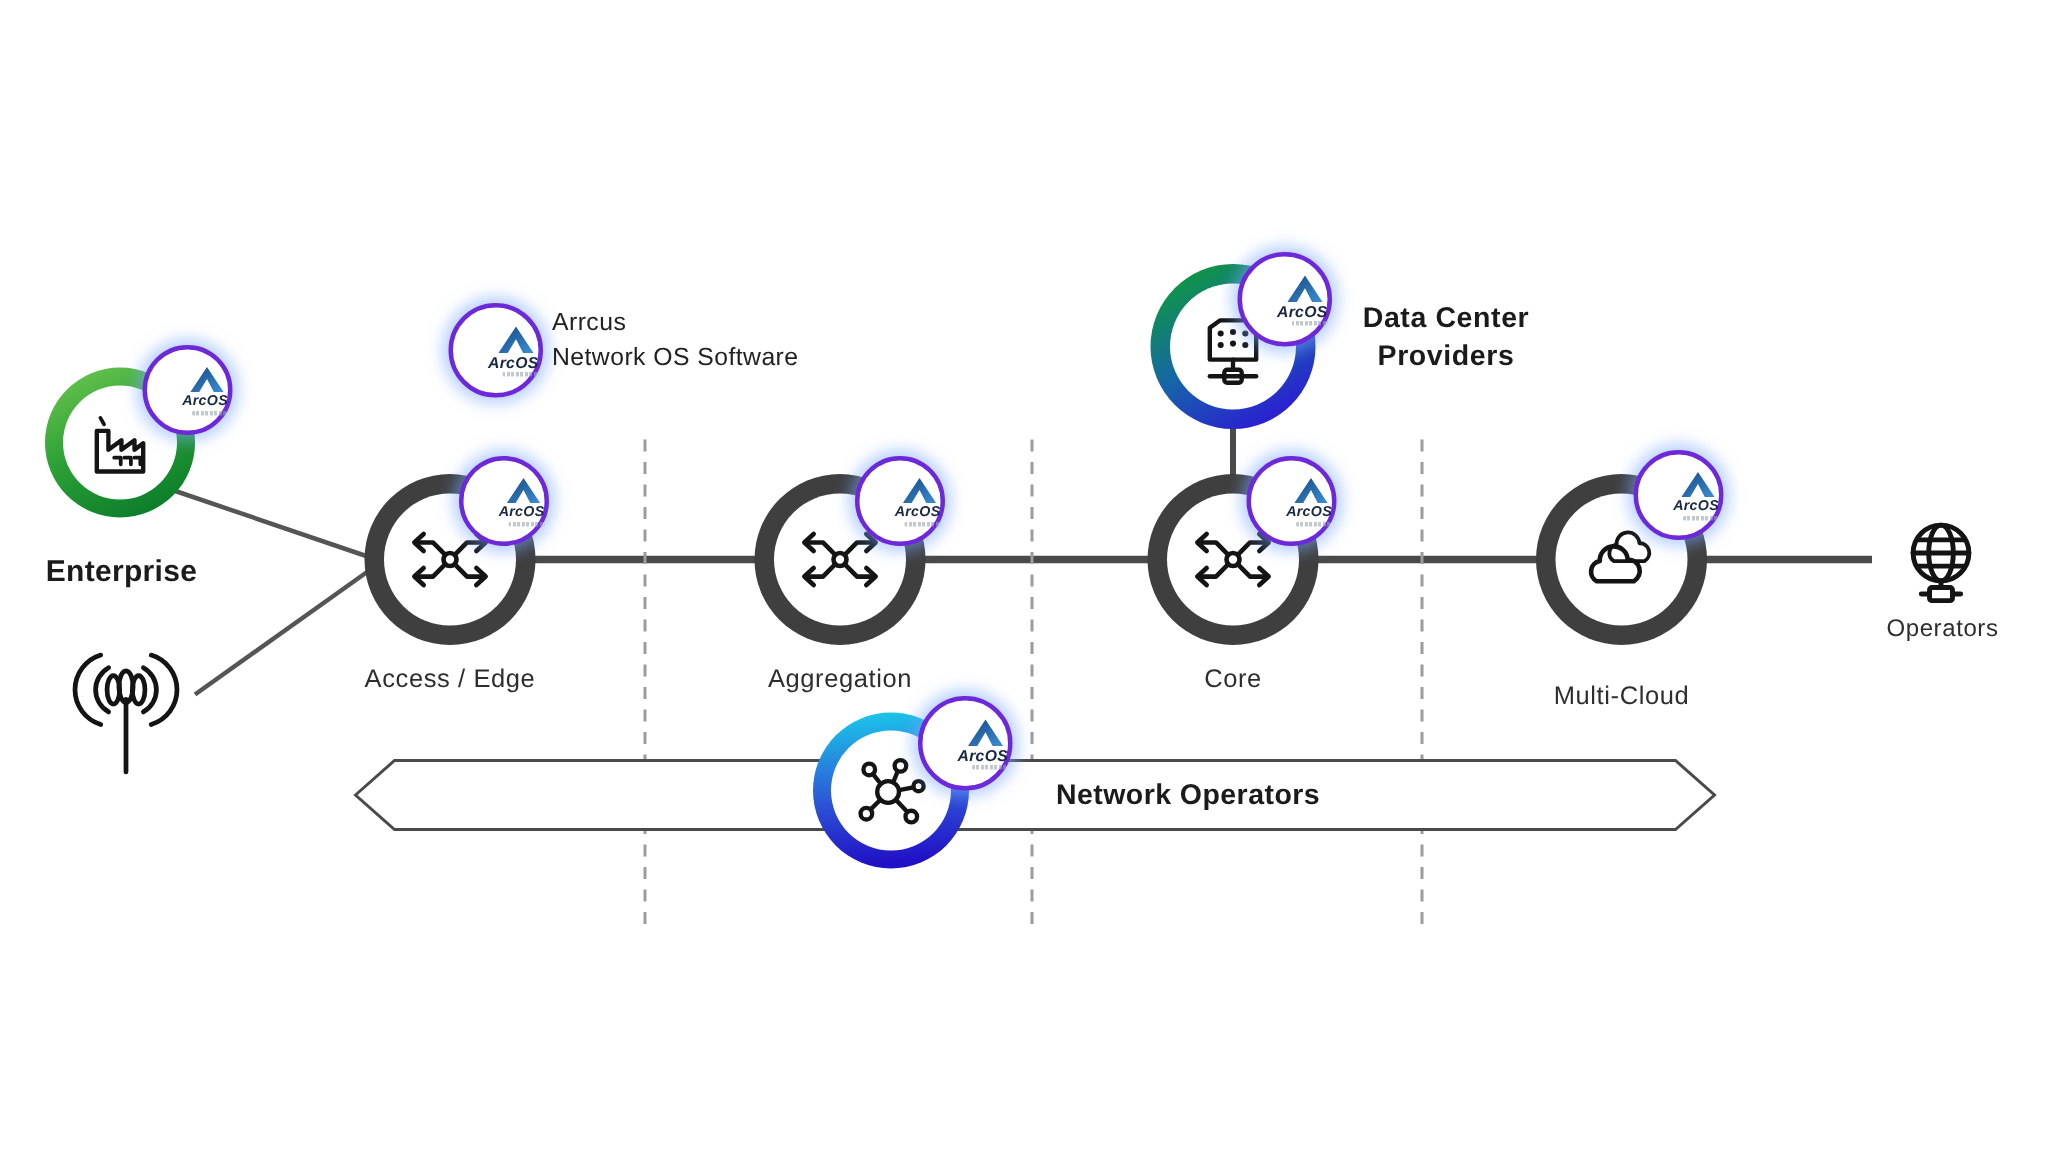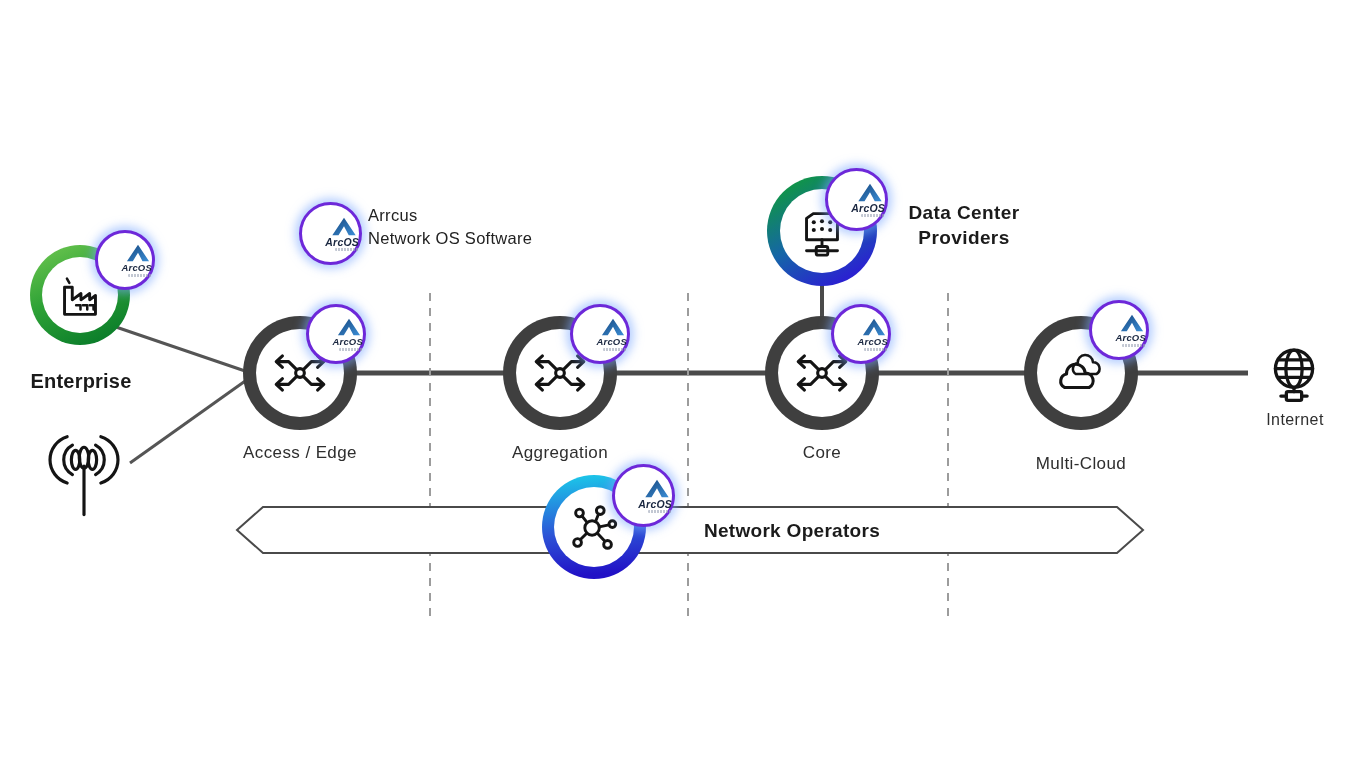--- a/index.html
+++ b/index.html
@@ -255,21 +255,21 @@
       </svg>
     <div class="badge-label">ArcOS</div>
     <div class="badge-sub"></div>
   </div>
 
   <div class="lbl bold" style="left:0px;top:369px;width:162px">Enterprise</div>
   <div class="lbl" style="left:210px;top:442px;width:180px">Access / Edge</div>
   <div class="lbl" style="left:470px;top:442px;width:180px">Aggregation</div>
   <div class="lbl" style="left:732px;top:442px;width:180px">Core</div>
   <div class="lbl" style="left:991px;top:453px;width:180px">Multi-Cloud</div>
-  <div class="lbl small" style="left:1245px;top:410px;width:100px">Internet</div>
+  <div class="lbl small" style="left:1245px;top:410px;width:100px">Operators</div>
 
   <div class="lbl dc" style="left:883px;top:200px;width:162px">
     <div>Data Center</div>
     <div>Providers</div>
   </div>
 
   <div class="lbl legend" style="left:368px;top:204px;width:240px">
     <div>Arrcus</div>
     <div>Network OS Software</div>
   </div>

